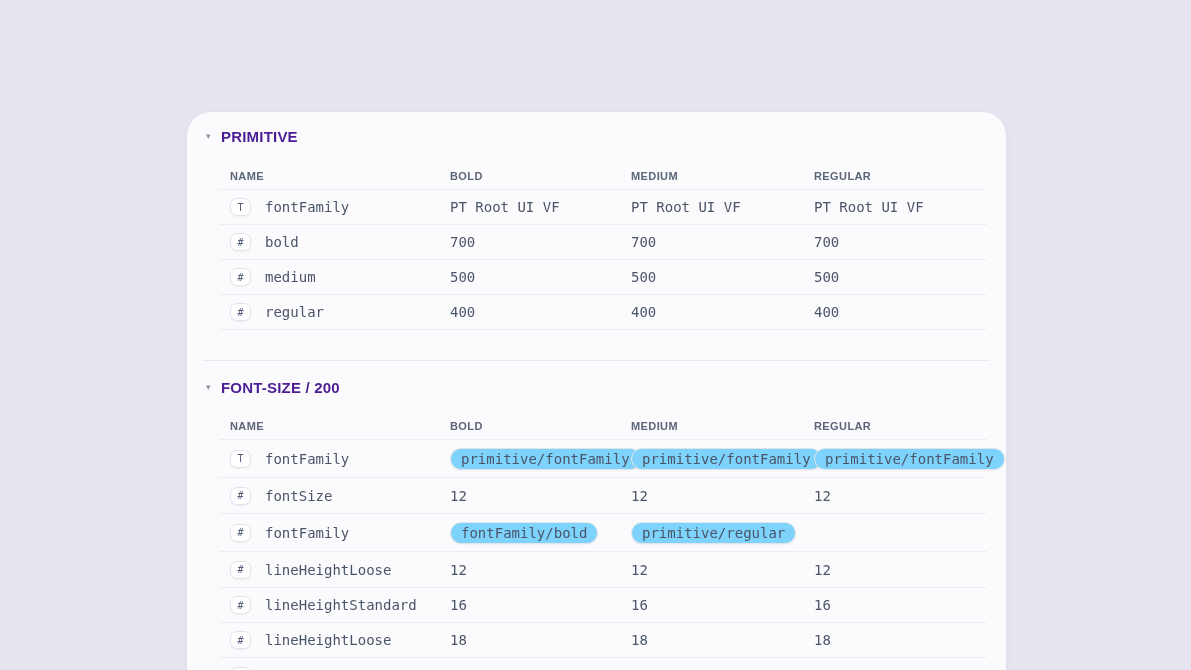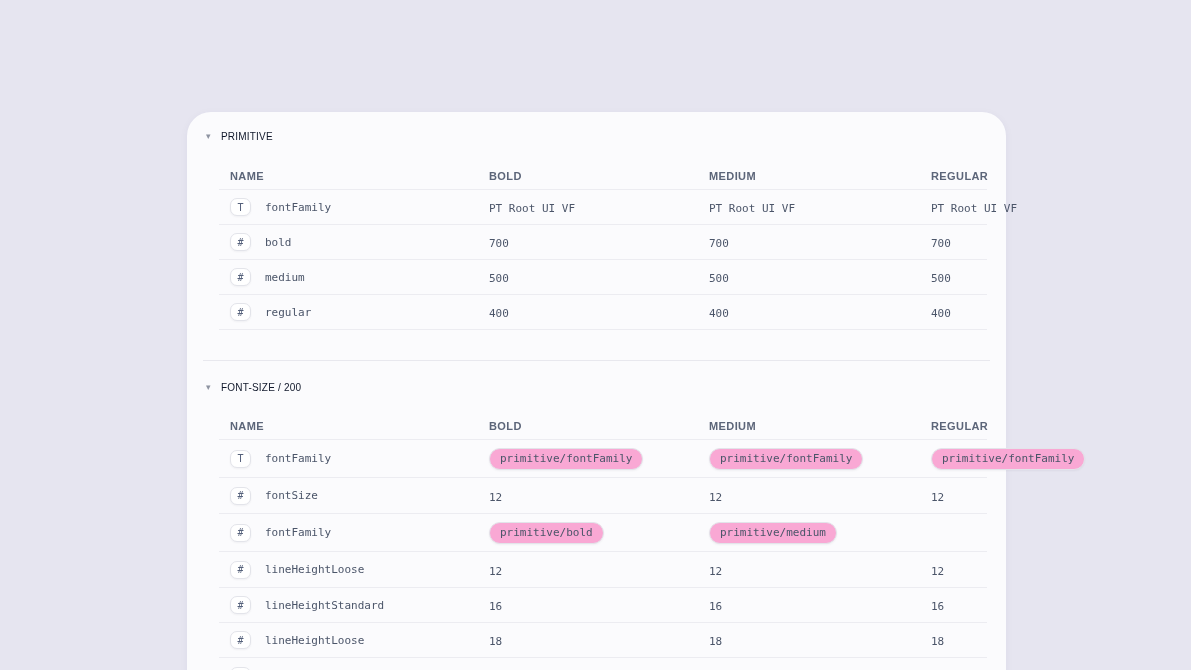--- a/index.html
+++ b/index.html
@@ -27,36 +27,35 @@
   }
   .caret {
     width: 15px;
     font-size: 9px;
     color: #8E93A1;
     line-height: 17px;
     cursor: pointer;
     user-select: none;
   }
   .section-title {
-    font-size: 10px;
-    font-weight: 400;
+    font-size: 15px;
+    font-weight: 700;
     letter-spacing: 0.2px;
-    color: #0f172a;
+    color: #4c1d95;
     line-height: 17px;
   }
   .tokens-table {
     margin-left: 32px;
     width: 768px;
   }
   .trow {
     display: grid;
     grid-template-columns: 231px 181px 183px 173px;
     align-items: center;
     border-bottom: 1px solid #ECECF1;
-    gap: 39px;
   }
   .trow.thead {
     height: 25px;
     align-items: end;
   }
   .hcell {
     font-size: 11px;
     font-weight: bold;
     letter-spacing: 0.4px;
     color: #5C6579;
@@ -81,30 +80,30 @@
     display: flex;
     align-items: center;
     justify-content: center;
     font-family: "DejaVu Sans Mono", monospace;
     font-size: 10px;
     color: #55617B;
     box-shadow: 0 1px 2px rgba(30, 30, 60, 0.05);
   }
   .mono {
     font-family: "DejaVu Sans Mono", monospace;
-    font-size: 11px;
+    font-size: 14px;
     color: #4B5569;
     white-space: nowrap;
   }
   .pill {
     display: inline-flex;
     align-items: center;
     height: 22px;
     padding: 0 10px;
-    background: #f9a8d4;
+    background: #7dd3fc;
     border: 1px solid #E3E4EA;
     border-radius: 12px;
     box-shadow: 0 1px 2px rgba(30, 30, 60, 0.05);
     cursor: pointer;
   }
   .section-separator {
     height: 1px;
     background: #E8E8EE;
     margin: 30px 0 0 16px;
     width: 787px;
@@ -208,22 +207,22 @@
         <div><span class="mono">12</span></div>
         <div><span class="mono">12</span></div>
         <div><span class="mono">12</span></div>
       </div>
 
       <div class="trow tall">
         <div class="name-cell">
           <span class="chip">#</span>
           <span class="mono">fontFamily</span>
         </div>
-        <div><span class="mono pill">primitive/bold</span></div>
-        <div><span class="mono pill">primitive/medium</span></div>
+        <div><span class="mono pill">fontFamily/bold</span></div>
+        <div><span class="mono pill">primitive/regular</span></div>
       </div>
 
       <div class="trow body" style="height:36px">
         <div class="name-cell">
           <span class="chip">#</span>
           <span class="mono">lineHeightLoose</span>
         </div>
         <div><span class="mono">12</span></div>
         <div><span class="mono">12</span></div>
         <div><span class="mono">12</span></div>

